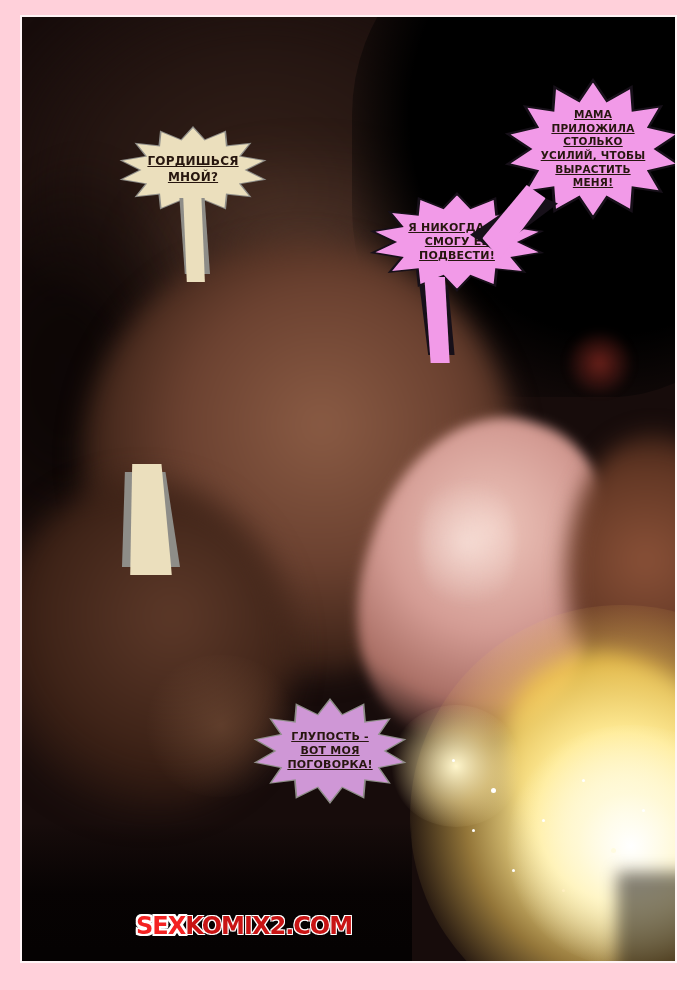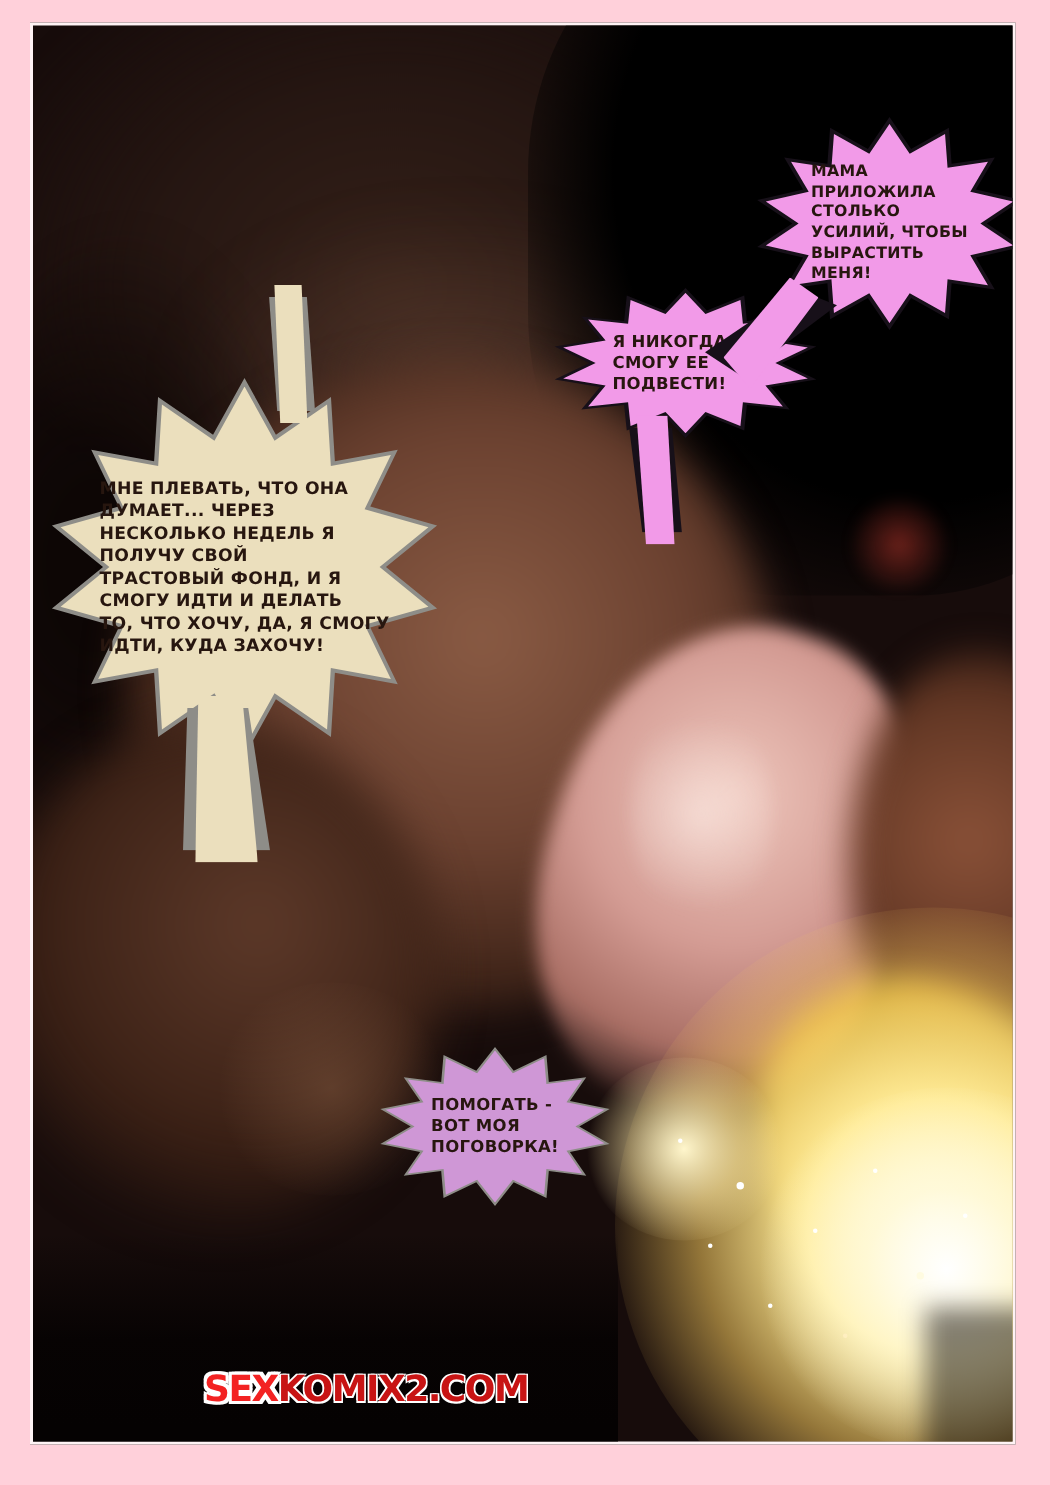--- a/index.html
+++ b/index.html
@@ -78,22 +78,22 @@
     clip-path:polygon(50% 0%,58% 15%,72% 5%,73% 22%,89% 19%,82% 34%,99% 39%,86% 50%,99% 61%,82% 66%,89% 81%,73% 78%,72% 95%,58% 85%,50% 100%,42% 85%,28% 95%,27% 78%,11% 81%,18% 66%,1% 61%,14% 50%,1% 39%,18% 34%,11% 19%,27% 22%,28% 5%,42% 15%);
   }
   .burst.tan    .burst-outline{background:var(--tan-outline);}
   .burst.tan    .burst-fill{background:var(--tan-fill);transform:scale(.955);}
   .burst.purple .burst-outline{background:var(--purple-outline);}
   .burst.purple .burst-fill{background:var(--purple-fill);transform:scale(.955);}
   .burst.pink   .burst-outline{background:var(--pink-outline);}
   .burst.pink   .burst-fill{background:var(--pink-fill);transform:scale(.935);}
   .burst-text{
     position:absolute;inset:0;display:flex;align-items:center;justify-content:center;
-    text-align:left;white-space:pre-line;font-weight:700;color:var(--bubble-text);
-    line-height:1.3;letter-spacing:.2px;
+    text-align:center;white-space:pre-line;font-weight:700;color:var(--bubble-text);
+    line-height:1.3;letter-spacing:.2px;text-decoration:underline;
   }
   
   .tail{position:absolute;z-index:11;}
   .tail-outline{position:absolute;inset:0;}
   .tail-fill{position:absolute;left:0;right:0;top:-8px;bottom:-8px;transform:scaleX(.72);}
   .tail.t-tan  .tail-outline{background:var(--tan-outline);}
   .tail.t-tan  .tail-fill{background:var(--tan-fill);}
   .tail.t-pink .tail-outline{background:var(--pink-outline);}
   .tail.t-pink .tail-fill{background:var(--pink-fill);}
   .clip-v1{clip-path:polygon(15% 0%,85% 0%,100% 100%,30% 100%);}
@@ -141,59 +141,53 @@
     <div class="blob art-ribbon"></div>
     <div class="blob art-glow-big"></div>
     <div class="blob art-glow-core"></div>
     <div class="blob art-glow-small"></div>
     <div class="blob art-glow-dim"></div>
     <div class="blob art-sparkles"></div>
     <div class="blob art-vignette-bl"></div>
     <div class="blob art-vignette-br"></div>
   </div>
 
+  <div class="burst tan" style="left:96px;top:109px;width:150px;height:88px;">
+    <div class="burst-outline"></div>
+    <div class="burst-fill"></div>
+    <div class="burst-text" style="font-size:12px;">ГОРДИШЬСЯ
+МНОЙ?</div>
+  </div>
 
   <div class="burst pink" style="left:481px;top:61px;width:180px;height:142px;">
     <div class="burst-outline"></div>
     <div class="burst-fill"></div>
     <div class="burst-text" style="font-size:10.5px;">МАМА
 ПРИЛОЖИЛА
 СТОЛЬКО
 УСИЛИЙ, ЧТОБЫ
 ВЫРАСТИТЬ
 МЕНЯ!</div>
   </div>
 
   <div class="burst pink" style="left:346px;top:175px;width:178px;height:100px;">
     <div class="burst-outline"></div>
     <div class="burst-fill"></div>
     <div class="burst-text" style="font-size:11px;">Я НИКОГДА НЕ
 СМОГУ ЕЕ
 ПОДВЕСТИ!</div>
   </div>
 
-  <div class="burst tan" style="left:10px;top:235px;width:262px;height:252px;">
-    <div class="burst-outline"></div>
-    <div class="burst-fill"></div>
-    <div class="burst-text" style="font-size:11.5px;">МНЕ ПЛЕВАТЬ, ЧТО ОНА
-ДУМАЕТ... ЧЕРЕЗ
-НЕСКОЛЬКО НЕДЕЛЬ Я
-ПОЛУЧУ СВОЙ
-ТРАСТОВЫЙ ФОНД, И Я
-СМОГУ ИДТИ И ДЕЛАТЬ
-ТО, ЧТО ХОЧУ, ДА, Я СМОГУ
-ИДТИ, КУДА ЗАХОЧУ!</div>
-  </div>
 
 
 
   <div class="burst purple" style="left:230px;top:681px;width:156px;height:106px;">
     <div class="burst-outline"></div>
     <div class="burst-fill"></div>
-    <div class="burst-text" style="font-size:11px;">ПОМОГАТЬ -
+    <div class="burst-text" style="font-size:11px;">ГЛУПОСТЬ -
 ВОТ МОЯ
 ПОГОВОРКА!</div>
   </div>
 
   <div class="tail t-tan" style="left:152px;top:181px;width:36px;height:76px;">
     <div class="tail-outline clip-v1"></div>
     <div class="tail-fill clip-v1"></div>
   </div>
   <div class="tail t-tan" style="left:100px;top:455px;width:58px;height:95px;">
     <div class="tail-outline clip-v2"></div>

